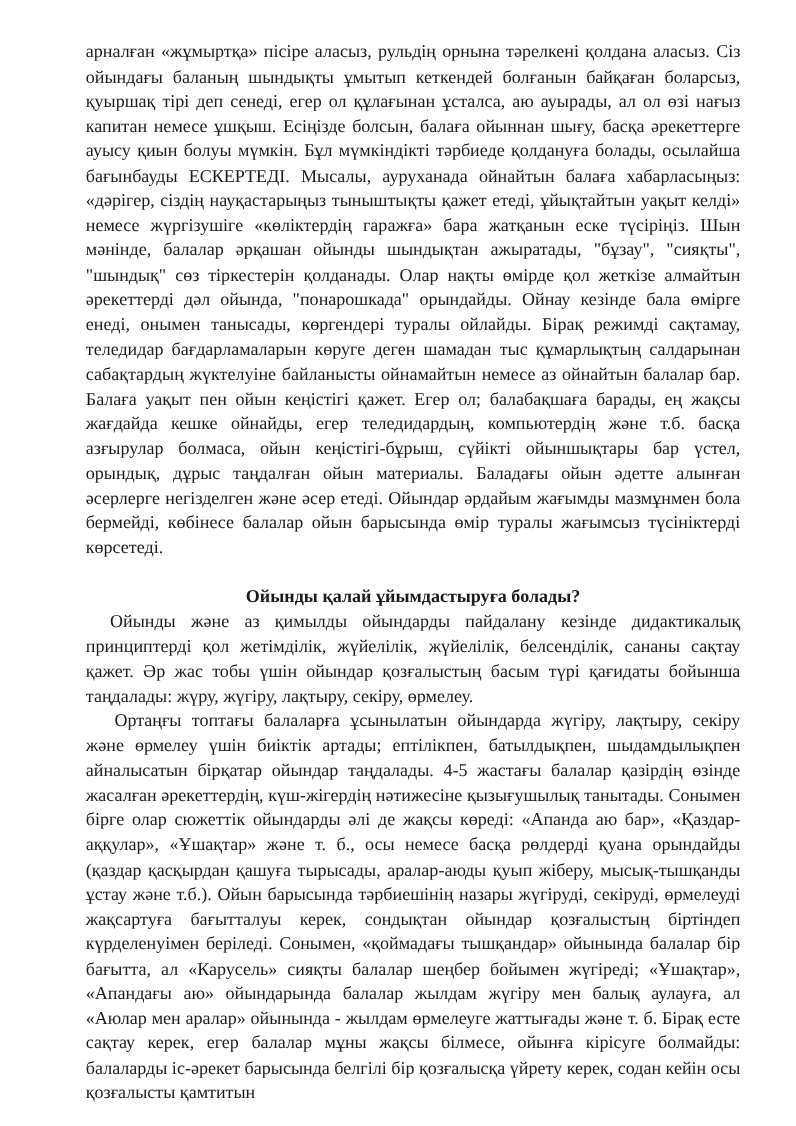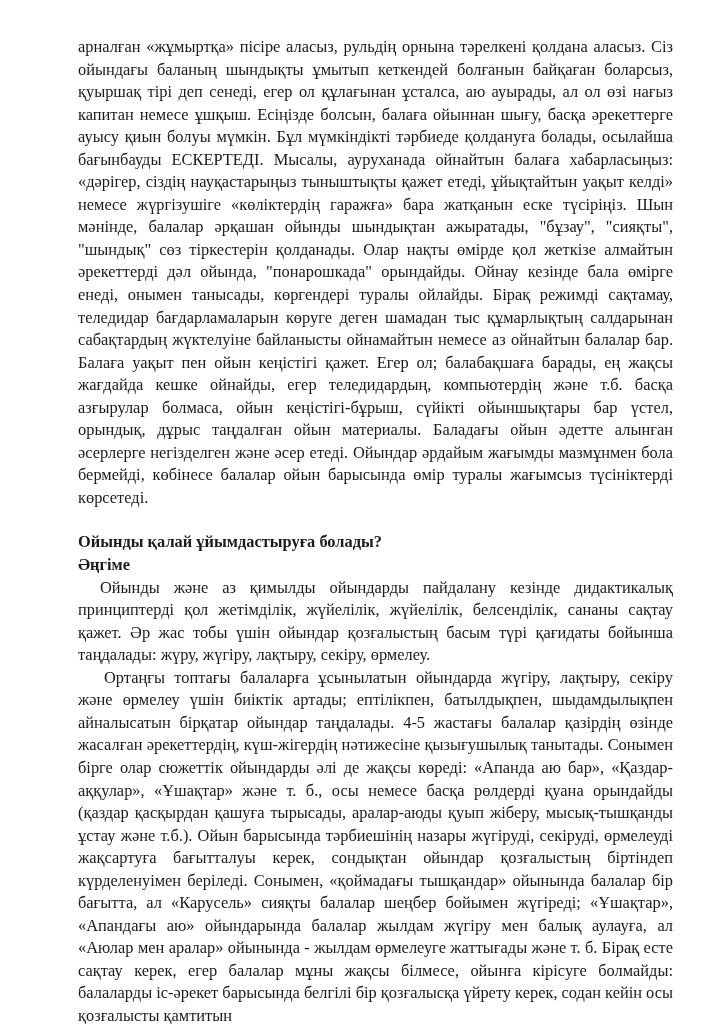--- a/index.html
+++ b/index.html
@@ -13,30 +13,29 @@
     font-size: 16.4px;
     line-height: 22.55px;
     color: #1a1a1a;
     text-align: justify;
   }
   .page p { margin: 0; }
   .p-indent { text-indent: 22px; }
   .p-indent2 { text-indent: 26px; }
   .gap { height: 22px; }
   .heading {
-    text-align: left;
+    text-align: center;
     font-weight: bold;
     font-size: 16.4px;
     line-height: 22.55px;
     margin: 0;
   }
 </style>
 </head>
 <body>
 
 <div class="page">
   <p>арналған «жұмыртқа» пісіре аласыз, рульдің орнына тәрелкені қолдана аласыз. Сіз ойындағы баланың шындықты ұмытып кеткендей болғанын байқаған боларсыз, қуыршақ тірі деп сенеді, егер ол құлағынан ұсталса, аю ауырады, ал ол өзі нағыз капитан немесе ұшқыш. Есіңізде болсын, балаға ойыннан шығу, басқа әрекеттерге ауысу қиын болуы мүмкін. Бұл мүмкіндікті тәрбиеде қолдануға болады, осылайша бағынбауды ЕСКЕРТЕДІ. Мысалы, ауруханада ойнайтын балаға хабарласыңыз: «дәрігер, сіздің науқастарыңыз тыныштықты қажет етеді, ұйықтайтын уақыт келді» немесе жүргізушіге «көліктердің гаражға» бара жатқанын еске түсіріңіз. Шын мәнінде, балалар әрқашан ойынды шындықтан ажыратады, "бұзау", "сияқты", "шындық" сөз тіркестерін қолданады. Олар нақты өмірде қол жеткізе алмайтын әрекеттерді дәл ойында, "понарошкада" орындайды. Ойнау кезінде бала өмірге енеді, онымен танысады, көргендері туралы ойлайды. Бірақ режимді сақтамау, теледидар бағдарламаларын көруге деген шамадан тыс құмарлықтың салдарынан сабақтардың жүктелуіне байланысты ойнамайтын немесе аз ойнайтын балалар бар. Балаға уақыт пен ойын кеңістігі қажет. Егер ол; балабақшаға барады, ең жақсы жағдайда кешке ойнайды, егер теледидардың, компьютердің және т.б. басқа азғырулар болмаса, ойын кеңістігі-бұрыш, сүйікті ойыншықтары бар үстел, орындық, дұрыс таңдалған ойын материалы. Баладағы ойын әдетте алынған әсерлерге негізделген және әсер етеді. Ойындар әрдайым жағымды мазмұнмен бола бермейді, көбінесе балалар ойын барысында өмір туралы жағымсыз түсініктерді көрсетеді.</p>
   <div class="gap"></div>
   <h2 class="heading">Ойынды қалай ұйымдастыруға болады?</h2>
-  <h3 class="heading">Әңгіме</h3>
   <p class="p-indent">Ойынды және аз қимылды ойындарды пайдалану кезінде дидактикалық принциптерді қол жетімділік, жүйелілік, жүйелілік, белсенділік, сананы сақтау қажет. Әр жас тобы үшін ойындар қозғалыстың басым түрі қағидаты бойынша таңдалады: жүру, жүгіру, лақтыру, секіру, өрмелеу.</p>
   <p class="p-indent2">Ортаңғы топтағы балаларға ұсынылатын ойындарда жүгіру, лақтыру, секіру және өрмелеу үшін биіктік артады; ептілікпен, батылдықпен, шыдамдылықпен айналысатын бірқатар ойындар таңдалады. 4-5 жастағы балалар қазірдің өзінде жасалған әрекеттердің, күш-жігердің нәтижесіне қызығушылық танытады. Сонымен бірге олар сюжеттік ойындарды әлі де жақсы көреді: «Апанда аю бар», «Қаздар-аққулар», «Ұшақтар» және т. б., осы немесе басқа рөлдерді қуана орындайды (қаздар қасқырдан қашуға тырысады, аралар-аюды қуып жіберу, мысық-тышқанды ұстау және т.б.). Ойын барысында тәрбиешінің назары жүгіруді, секіруді, өрмелеуді жақсартуға бағытталуы керек, сондықтан ойындар қозғалыстың біртіндеп күрделенуімен беріледі. Сонымен, «қоймадағы тышқандар» ойынында балалар бір бағытта, ал «Карусель» сияқты балалар шеңбер бойымен жүгіреді; «Ұшақтар», «Апандағы аю» ойындарында балалар жылдам жүгіру мен балық аулауға, ал «Аюлар мен аралар» ойынында - жылдам өрмелеуге жаттығады және т. б. Бірақ есте сақтау керек, егер балалар мұны жақсы білмесе, ойынға кірісуге болмайды: балаларды іс-әрекет барысында белгілі бір қозғалысқа үйрету керек, содан кейін осы қозғалысты қамтитын</p>
 </div>
 
 </body></html>

